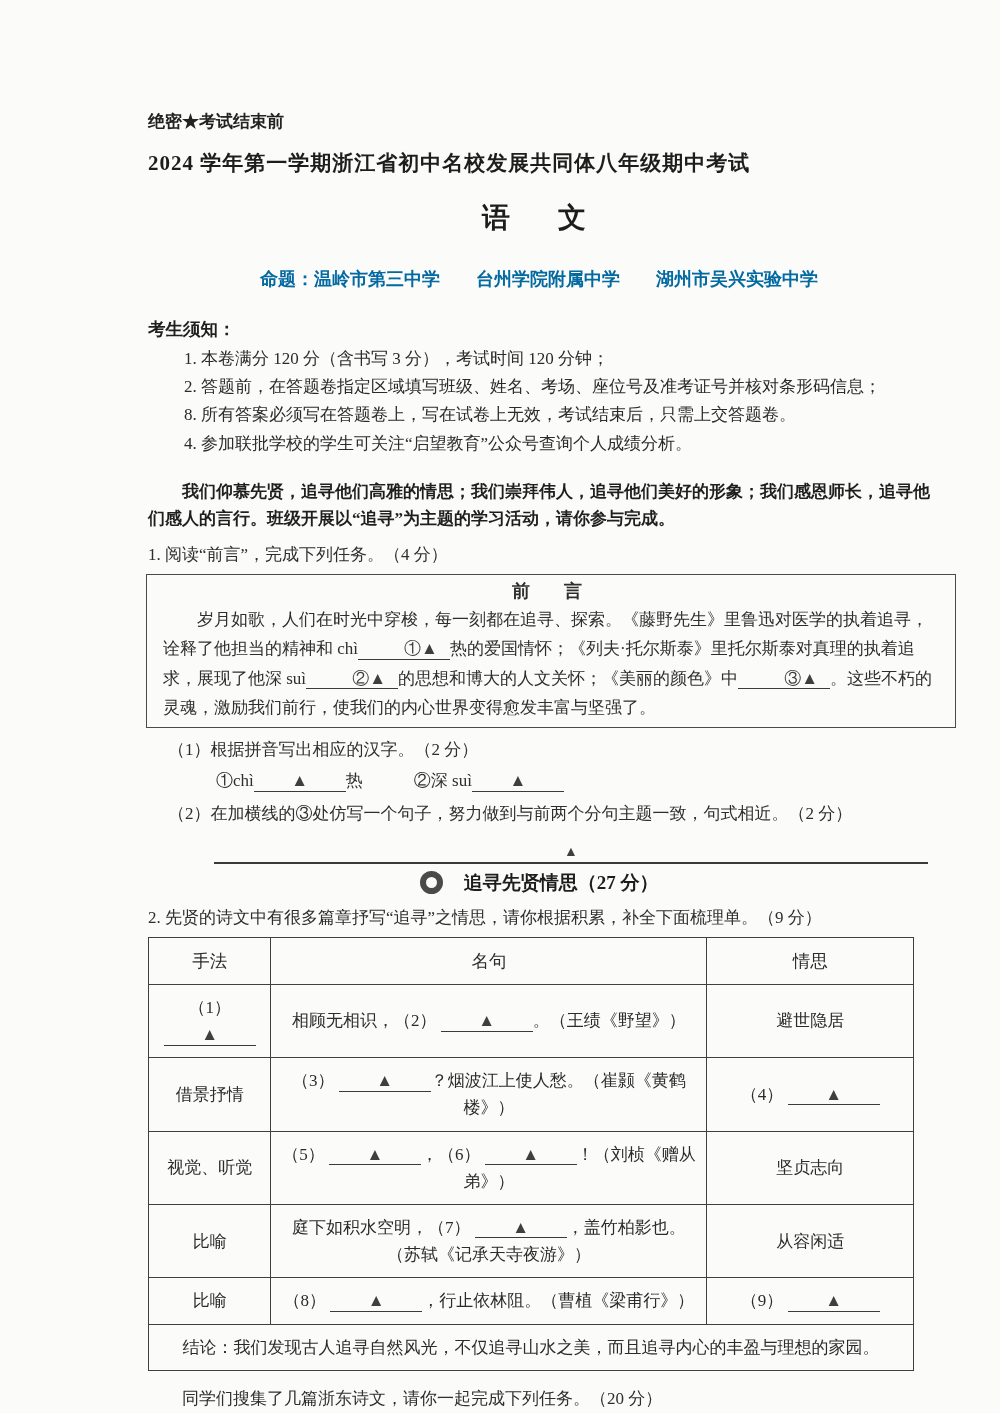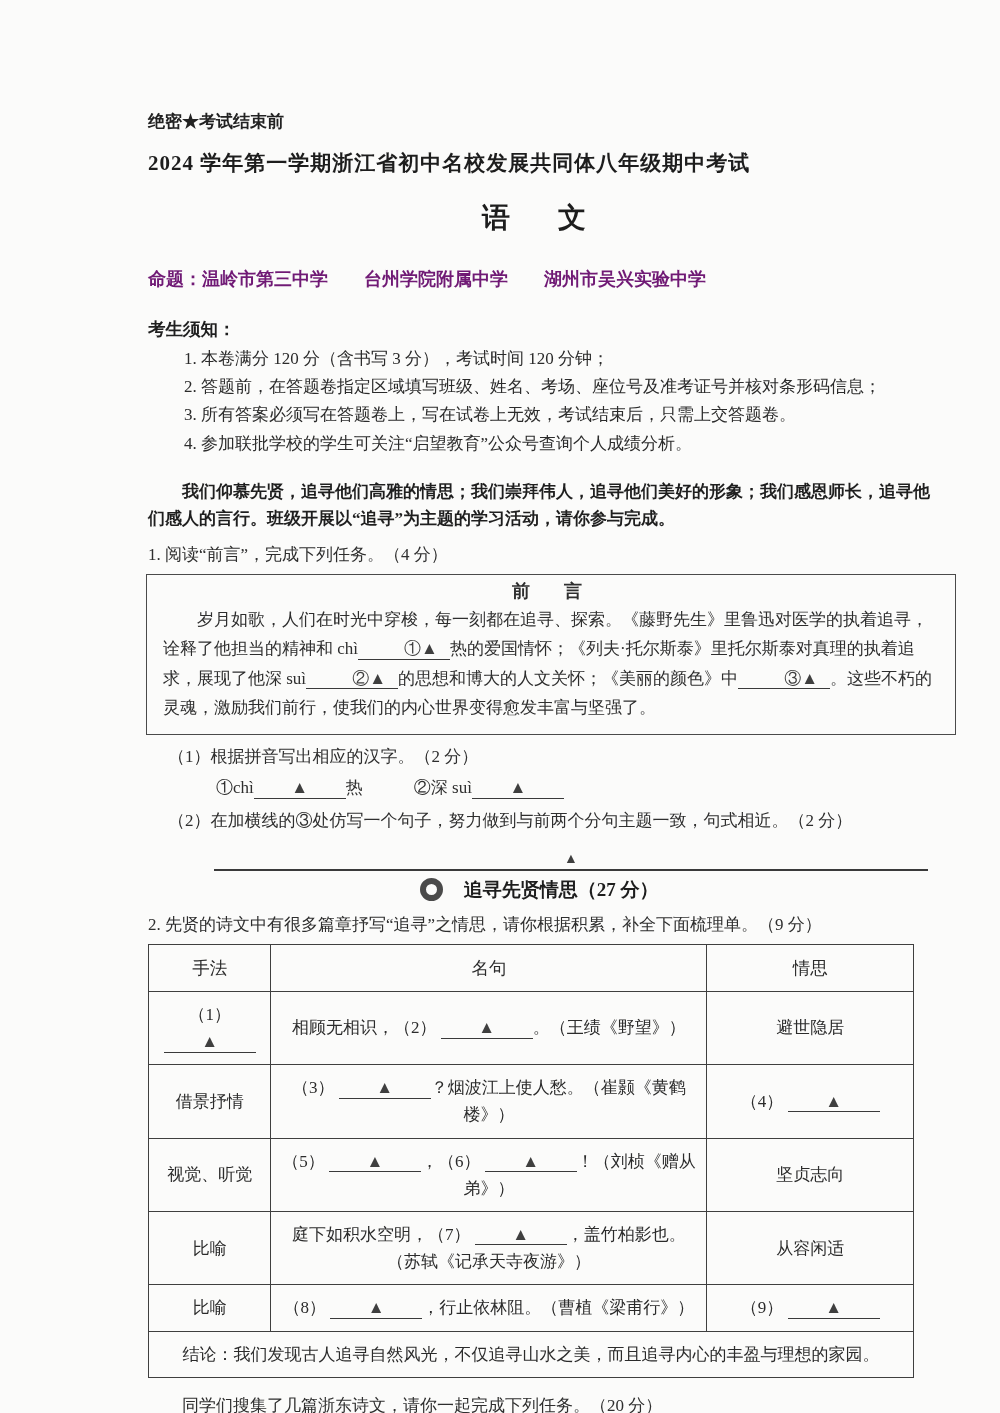--- a/index.html
+++ b/index.html
@@ -11,30 +11,30 @@
     box-sizing:border-box;
     padding:110px 70px 0 148px;
     color:#2e2e2e;
     font-family:"Liberation Serif","DejaVu Serif",serif;
     font-size:17px;
     overflow:hidden;
   }
   .banner{font-weight:bold;font-size:17px;color:#222;}
   .exam-title{font-weight:bold;font-size:21px;color:#1d1d1d;margin-top:16px;letter-spacing:1px;}
   .subject{text-align:center;font-weight:bold;font-size:28px;color:#1d1d1d;margin-top:22px;letter-spacing:10px;}
-  .setters{text-align:left;font-weight:bold;font-size:18px;color:#701a75;margin-top:30px;}
+  .setters{text-align:center;font-weight:bold;font-size:18px;color:#0369a1;margin-top:30px;}
   .notice-head{font-weight:bold;font-size:17.5px;margin-top:26px;color:#1f1f1f;}
   .notice-list{margin:4px 0 0 36px;line-height:1.66;color:#2b2b2b;}
   .notice-item{margin:0;}
   .intro{margin-top:20px;font-weight:bold;color:#1f1f1f;line-height:1.62;text-indent:2em;}
   .q-stem{margin-top:8px;line-height:1.6;}
   .preface-box{
     border:1.6px solid #4a4a4a;
     margin:6px -26px 0 -2px;
-    padding:4px 16px 12px 16px;
+    padding:4px 16px 5px 16px;
   }
   .preface-title{text-align:center;font-weight:bold;font-size:18px;letter-spacing:8px;}
   .preface-body{margin-top:2px;line-height:1.72;text-indent:2em;}
   .sub-q{margin:8px 0 0 20px;line-height:1.6;}
   .pinyin-line{margin:6px 0 0 68px;}
   .answer-line{
     margin:16px 2px 0 66px;
     border-bottom:2px solid #3a3a3a;
     text-align:center;
     font-size:14px;
@@ -87,21 +87,21 @@
   <div class="exam-title">2024 学年第一学期浙江省初中名校发展共同体八年级期中考试</div>
 
   <div class="subject">语　文</div>
 
   <div class="setters">命题：温岭市第三中学　　台州学院附属中学　　湖州市吴兴实验中学</div>
 
   <div class="notice-head">考生须知：</div>
   <div class="notice-list">
     <div class="notice-item">1. 本卷满分 120 分（含书写 3 分），考试时间 120 分钟；</div>
     <div class="notice-item">2. 答题前，在答题卷指定区域填写班级、姓名、考场、座位号及准考证号并核对条形码信息；</div>
-    <div class="notice-item">3. 所有答案必须写在答题卷上，写在试卷上无效，考试结束后，只需上交答题卷。</div>
+    <div class="notice-item">8. 所有答案必须写在答题卷上，写在试卷上无效，考试结束后，只需上交答题卷。</div>
     <div class="notice-item">4. 参加联批学校的学生可关注“启望教育”公众号查询个人成绩分析。</div>
   </div>
 
   <div class="intro">我们仰慕先贤，追寻他们高雅的情思；我们崇拜伟人，追寻他们美好的形象；我们感恩师长，追寻他们感人的言行。班级开展以“追寻”为主题的学习活动，请你参与完成。</div>
 
   <div class="q-stem">1. 阅读“前言”，完成下列任务。（4 分）</div>
 
   <div class="preface-box">
     <div class="preface-title">前　言</div>
     <div class="preface-body">岁月如歌，人们在时光中穿梭，每一刻都在追寻、探索。《藤野先生》里鲁迅对医学的执着追寻，诠释了他担当的精神和 chì<span class="blank">①▲</span>热的爱国情怀；《列夫·托尔斯泰》里托尔斯泰对真理的执着追求，展现了他深 suì<span class="blank">②▲</span>的思想和博大的人文关怀；《美丽的颜色》中<span class="blank">③▲</span>。这些不朽的灵魂，激励我们前行，使我们的内心世界变得愈发丰富与坚强了。</div>

